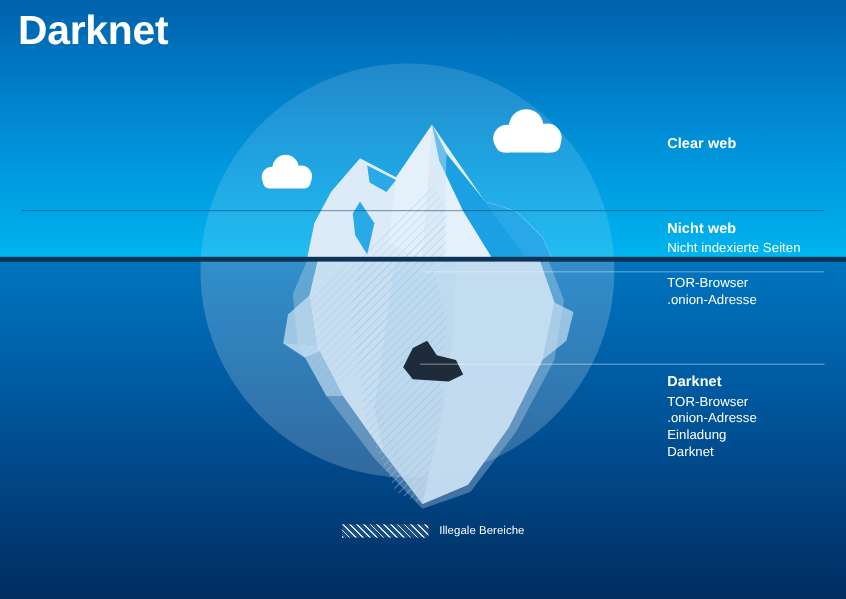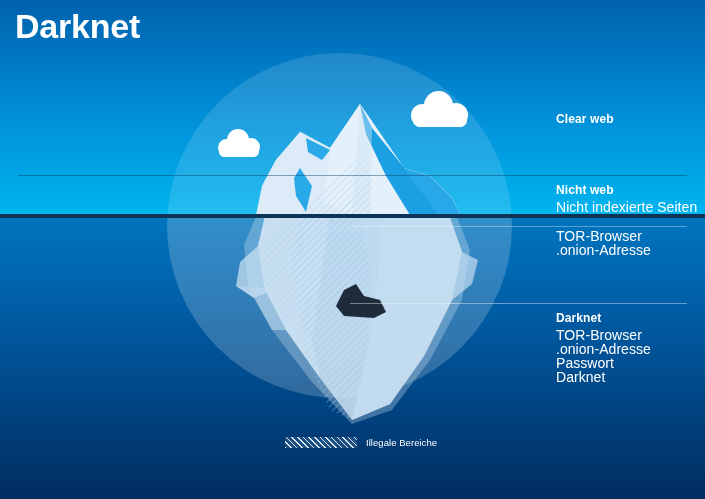--- a/index.html
+++ b/index.html
@@ -69,21 +69,21 @@
   #rule-tor{left:352px;top:226px;width:335px;background:rgba(255,255,255,0.35);}
   #rule-darknet{left:350px;top:303px;width:337px;background:rgba(255,255,255,0.40);}
 
   
   #title{
     position:absolute;left:15px;top:7px;
     color:#ffffff;font-size:34px;font-weight:bold;letter-spacing:-0.2px;
   }
   .lbl{position:absolute;color:#ffffff;}
   .lbl .head{font-size:12px;font-weight:bold;letter-spacing:0.1px;line-height:20px;}
-  .lbl .sub{font-size:14px;line-height:14px;letter-spacing:0.05px;}
+  .lbl .sub{font-size:11px;line-height:14px;letter-spacing:0.05px;}
 
   #label-clearweb{left:556px;top:109px;}
   #label-deepweb{left:556px;top:180px;}
   #label-tor{left:556px;top:229px;}
   #label-darknet{left:556px;top:308px;}
 
   
   #legend{position:absolute;left:285px;top:437px;display:flex;align-items:center;gap:9px;}
   #legend-swatch{
     width:72px;height:11px;
@@ -201,21 +201,21 @@
 
   <div class="lbl" id="label-tor">
     <div class="sub">TOR-Browser</div>
     <div class="sub">.onion-Adresse</div>
   </div>
 
   <div class="lbl" id="label-darknet">
     <div class="head">Darknet</div>
     <div class="sub">TOR-Browser</div>
     <div class="sub">.onion-Adresse</div>
-    <div class="sub">Passwort</div>
+    <div class="sub">Einladung</div>
     <div class="sub">Darknet</div>
   </div>
 
   <div id="legend">
     <div id="legend-swatch"></div>
     <div id="legend-text">Illegale Bereiche</div>
   </div>
 
 </div>
 

